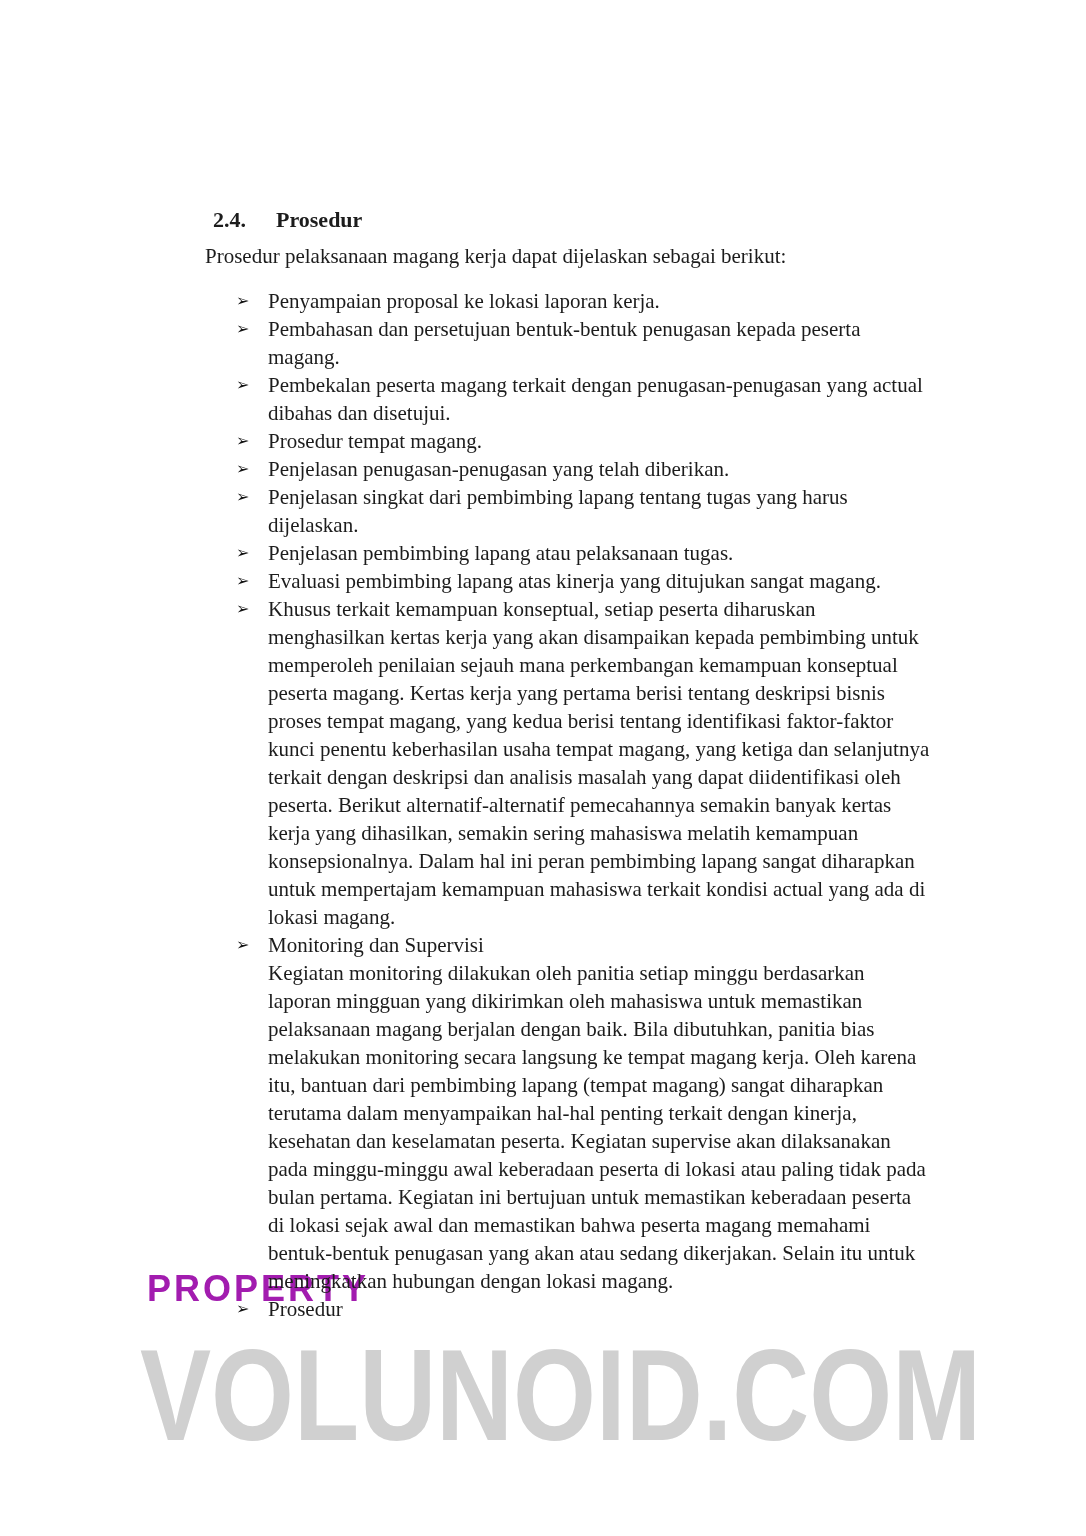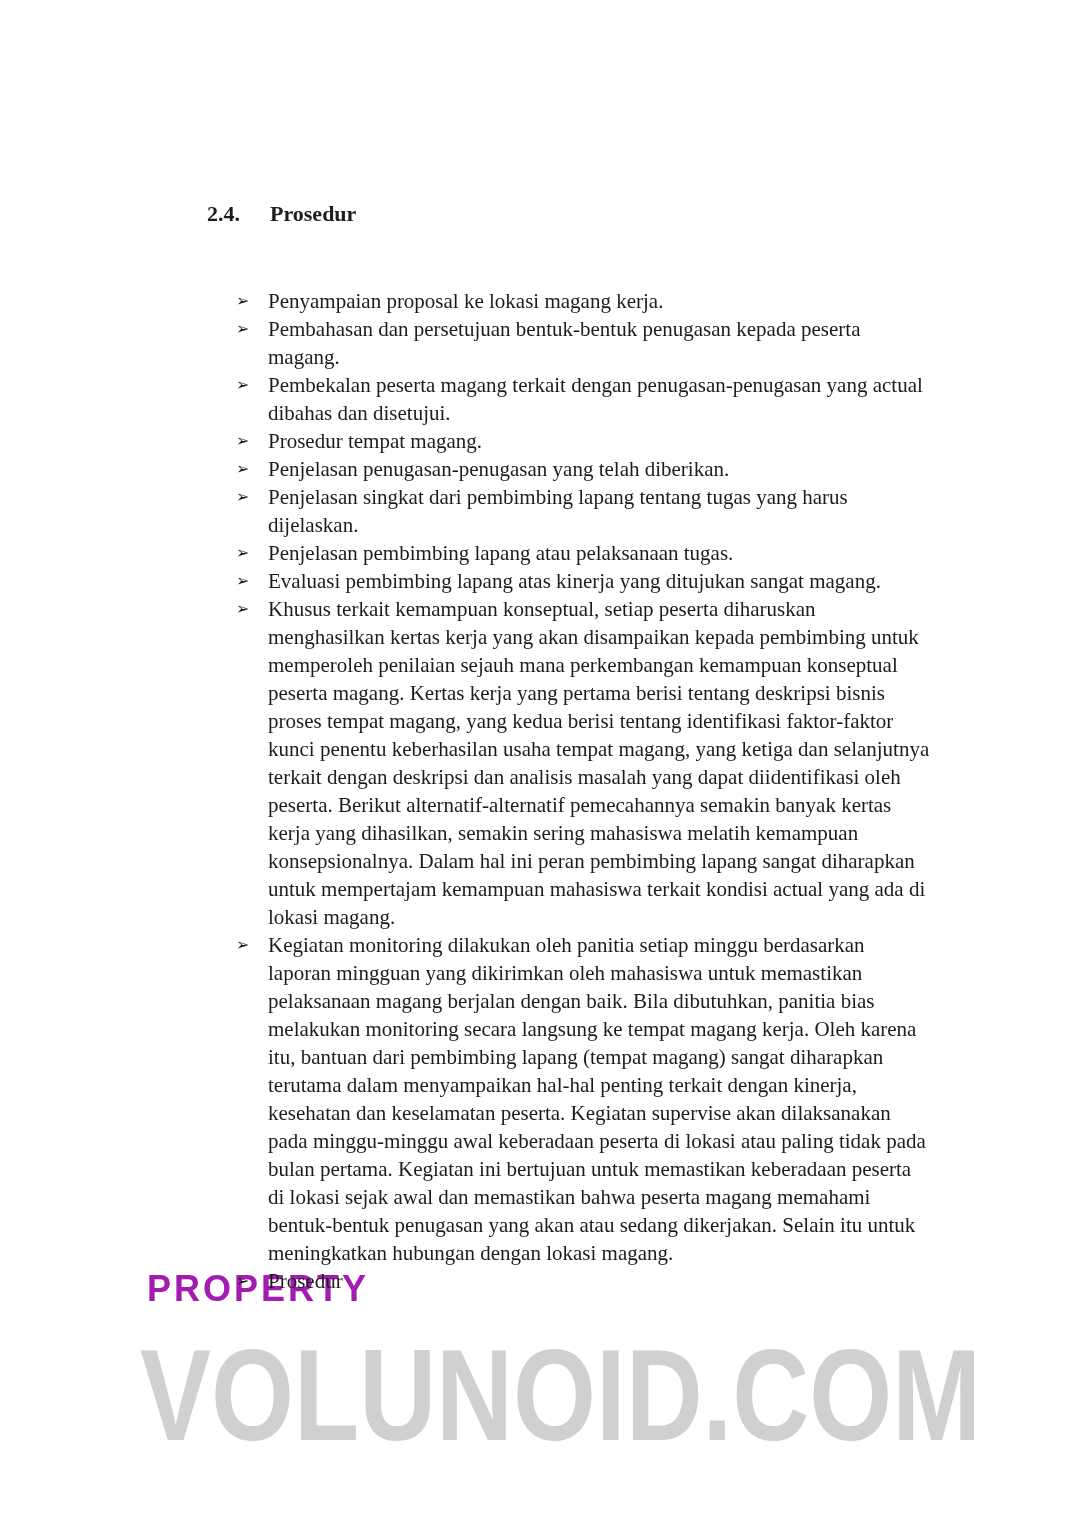--- a/index.html
+++ b/index.html
@@ -42,21 +42,21 @@
     transform-origin: left top;
     user-select: none;
   }
 
   .content { position: absolute; inset: 0; z-index: 1; }
 
   .heading {
     position: absolute;
     left: 207px;
     top: 200px;
-    margin: 0;
+    margin: 6px;
     font-size: 22px;
     font-weight: 700;
     line-height: 28px;
     white-space: nowrap;
   }
   .h-num { display: inline-block; width: 63px; }
 
   .intro {
     position: absolute;
     left: 205px;
@@ -100,25 +100,26 @@
   <div class="watermark-property" style="color: #a21caf;">PROPERTY</div>
 
   <div class="watermark-volunoid" style="color: rgb(208, 208, 208);">VOLUNOID.COM</div>
 
   <div class="content">
 
     <h2 class="heading">
       <span class="h-num">2.4.</span><span class="h-title">Prosedur</span>
     </h2>
 
+    <p class="intro">Prosedur pelaksanaan magang kerja dapat dijelaskan sebagai berikut:</p>
 
     <ul class="plist">
         <li>
           <span class="marker">➢</span>
-          <div>Penyampaian proposal ke lokasi magang kerja.</div>
+          <div>Penyampaian proposal ke lokasi laporan kerja.</div>
         </li>
         <li>
           <span class="marker">➢</span>
           <div>Pembahasan dan persetujuan bentuk-bentuk penugasan kepada peserta magang.</div>
         </li>
         <li>
           <span class="marker">➢</span>
           <div>Pembekalan peserta magang terkait dengan penugasan-penugasan yang actual dibahas dan disetujui.</div>
         </li>
         <li>
@@ -140,20 +141,21 @@
         <li>
           <span class="marker">➢</span>
           <div>Evaluasi pembimbing lapang atas kinerja yang ditujukan sangat magang.</div>
         </li>
         <li>
           <span class="marker">➢</span>
           <div>Khusus terkait kemampuan konseptual, setiap peserta diharuskan menghasilkan kertas kerja yang akan disampaikan kepada pembimbing untuk memperoleh penilaian sejauh mana perkembangan kemampuan konseptual peserta magang. Kertas kerja yang pertama berisi tentang deskripsi bisnis proses tempat magang, yang kedua berisi tentang identifikasi faktor-faktor kunci penentu keberhasilan usaha tempat magang, yang ketiga dan selanjutnya terkait dengan deskripsi dan analisis masalah yang dapat diidentifikasi oleh peserta. Berikut alternatif-alternatif pemecahannya semakin banyak kertas kerja yang dihasilkan, semakin sering mahasiswa melatih kemampuan konsepsionalnya. Dalam hal ini peran pembimbing lapang sangat diharapkan untuk mempertajam kemampuan mahasiswa terkait kondisi actual yang ada di lokasi magang.</div>
         </li>
         <li>
           <span class="marker">➢</span>
+          <div>Monitoring dan Supervisi</div>
           <div>Kegiatan monitoring dilakukan oleh panitia setiap minggu berdasarkan laporan mingguan yang dikirimkan oleh mahasiswa untuk memastikan pelaksanaan magang berjalan dengan baik. Bila dibutuhkan, panitia bias melakukan monitoring secara langsung ke tempat magang kerja. Oleh karena itu, bantuan dari pembimbing lapang (tempat magang) sangat diharapkan terutama dalam menyampaikan hal-hal penting terkait dengan kinerja, kesehatan dan keselamatan peserta. Kegiatan supervise akan dilaksanakan pada minggu-minggu awal keberadaan peserta di lokasi atau paling tidak pada bulan pertama. Kegiatan ini bertujuan untuk memastikan keberadaan peserta di lokasi sejak awal dan memastikan bahwa peserta magang memahami bentuk-bentuk penugasan yang akan atau sedang dikerjakan. Selain itu untuk meningkatkan hubungan dengan lokasi magang.</div>
         </li>
         <li>
           <span class="marker">➢</span>
           <div>Prosedur</div>
         </li>
       </ul>
 
   </div>
 </div>

